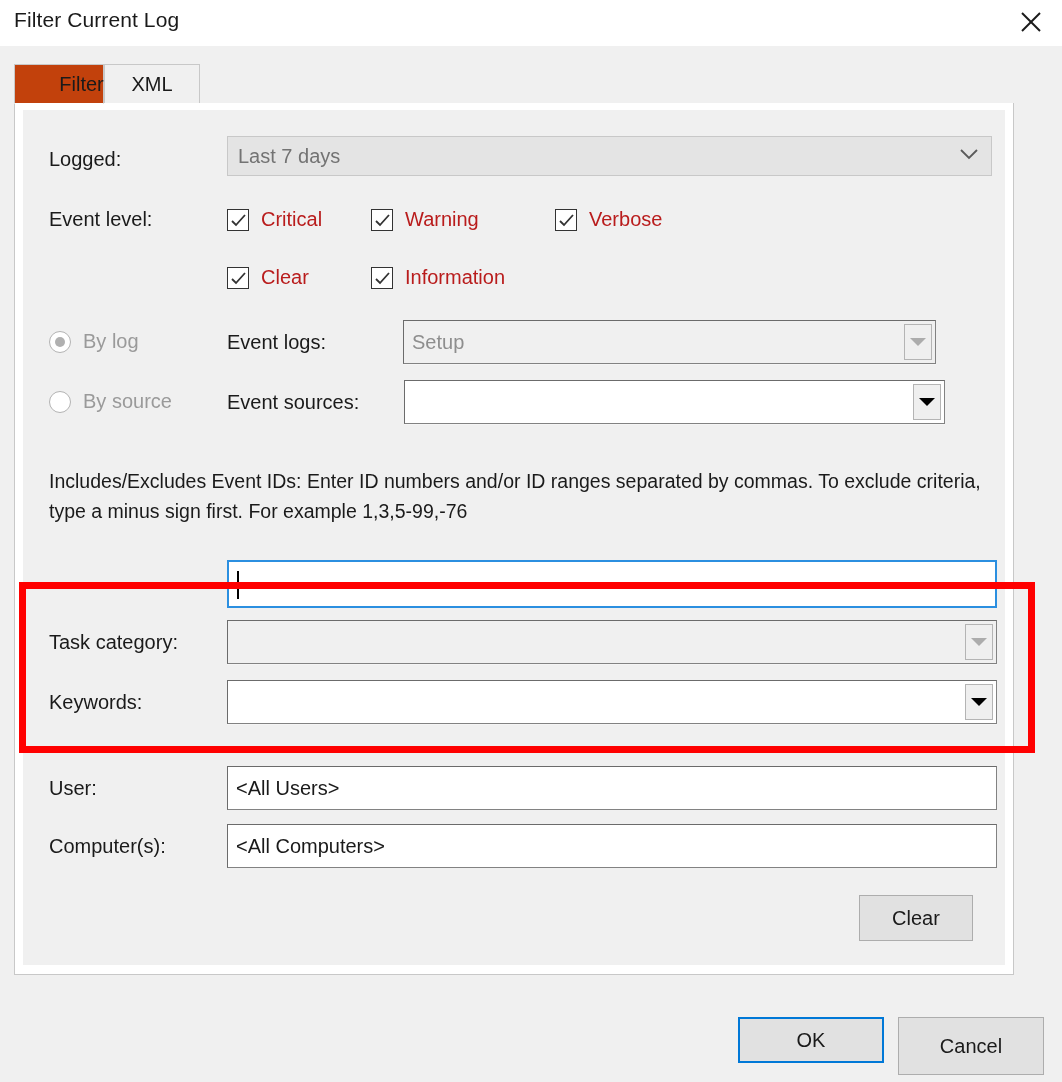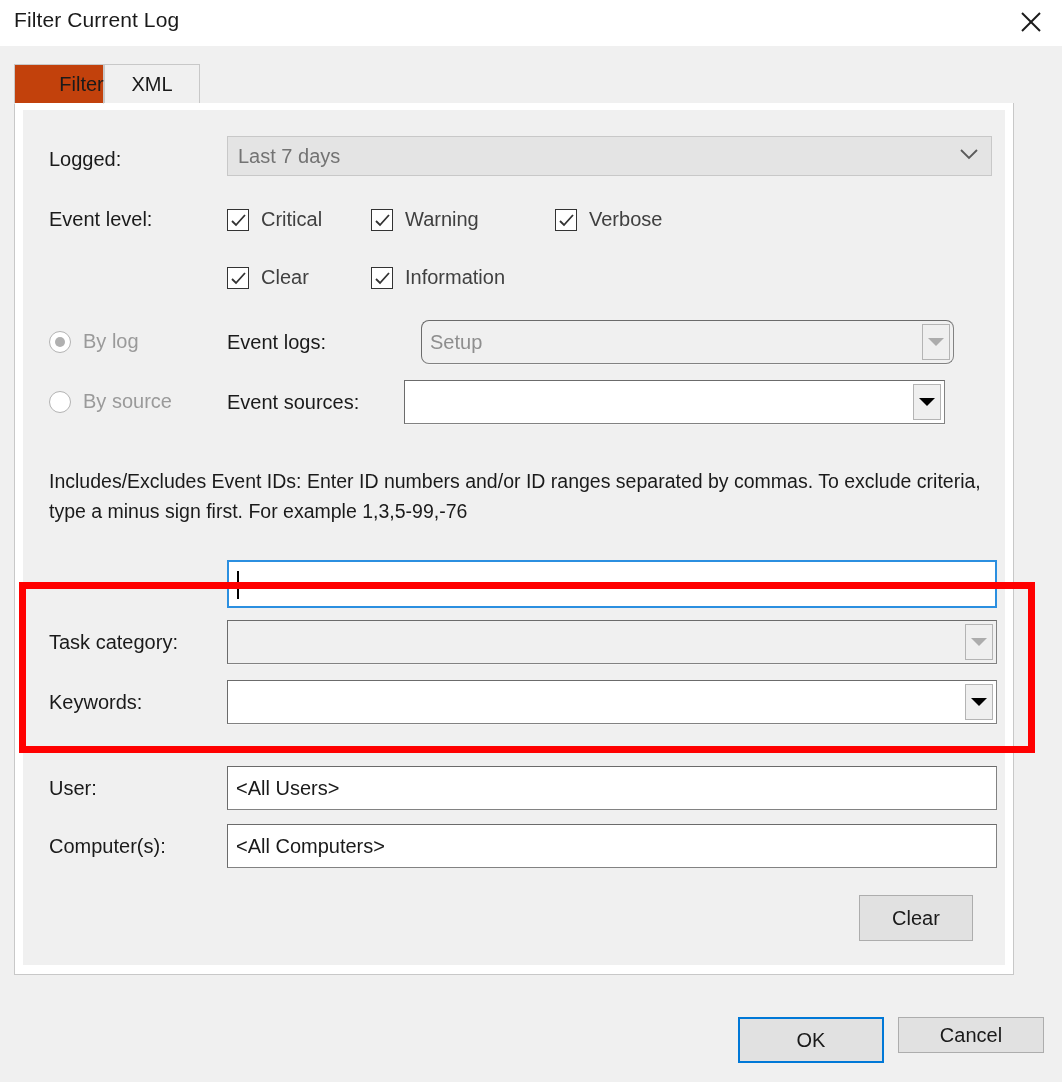--- a/index.html
+++ b/index.html
@@ -171,21 +171,21 @@
   .cb {
     width: 22px; height: 22px;
     border: 1px solid #333333;
     background: #ffffff;
     position: relative;
     flex: 0 0 auto;
   }
   .cb svg { position: absolute; left: 2px; top: 3px; }
   .cb-label {
     margin-left: 12px;
-    font-size: 20px; color: #404040;
+    font-size: 20px; color: #b91c1c;
   }
 
   
   .rb-wrap {
     position: absolute;
     display: flex; align-items: center;
     white-space: nowrap;
     cursor: pointer;
   }
   .rb {
@@ -327,21 +327,21 @@
             <span class="dot"></span>
           </span>
         <span class="rb-label">By log</span>
       </div>
       <div class="rb-wrap" style="left:26px; top:280px;">
         <span class="rb"></span>
         <span class="rb-label">By source</span>
       </div>
 
       <div class="lbl" style="left:204px; top:221px;">Event logs:</div>
-      <div class="combo-classic disabled" style="left:398px; top:210px; width:533px; height:44px;border-radius:8px;">
+      <div class="combo-classic disabled" style="left:380px; top:210px; width:533px; height:44px;">
         <span class="val">Setup</span>
         <span class="drop-btn">
           <span class="tri disabled"></span>
         </span>
       </div>
 
       <div class="lbl" style="left:204px; top:281px;">Event sources:</div>
       <div class="combo-classic" style="left:381px; top:270px; width:541px; height:44px;">
         <span class="val"></span>
         <span class="drop-btn">
@@ -385,19 +385,19 @@
       <div class="btn" style="left:836px; top:785px; width:114px; height:46px;">
         <span>Clear</span>
       </div>
 
     </div>
   </div>
 
   <div class="btn default" style="left:738px; top:1017px; width:146px; height:46px;">
     <span>OK</span>
   </div>
-  <div class="btn" style="left:898px; top:1017px; width:146px; height:36px;">
+  <div class="btn" style="left:898px; top:1017px; width:146px; height:58px;">
     <span>Cancel</span>
   </div>
 
   <div class="annot"></div>
 
 </div>
 
 </body></html>

